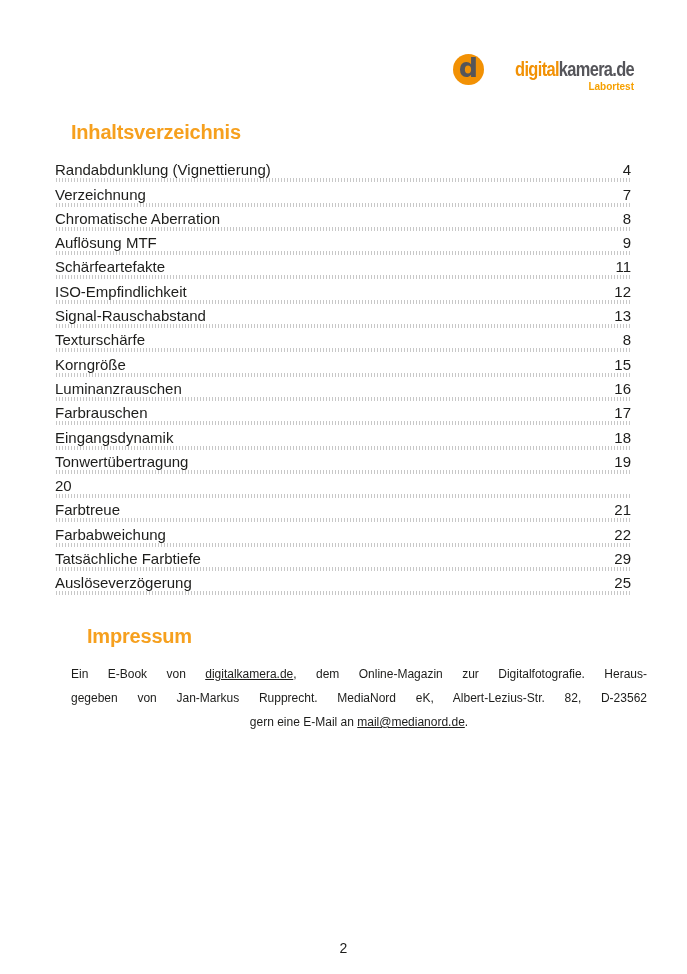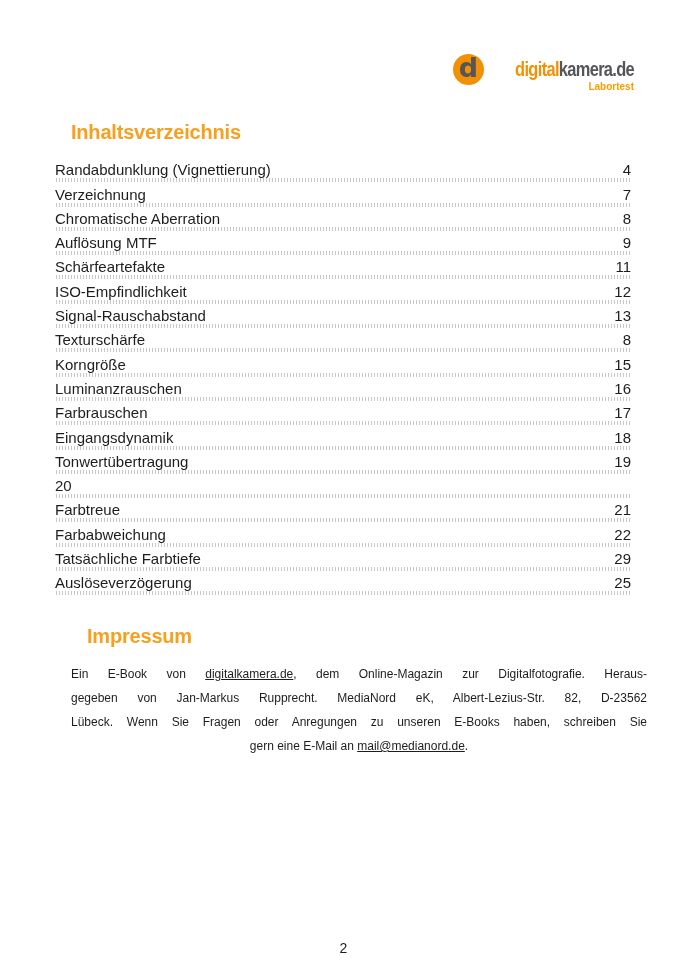--- a/index.html
+++ b/index.html
@@ -155,20 +155,19 @@
           <span class="toc-page">25</span>
         </div>
     </div>
   </div>
 
   <div class="impressum">
     <h1 class="section-title">Impressum</h1>
     <div class="imp-text">
       <div class="imp-line just"><span>Ein E-Book von </span><a class="doclink">digitalkamera.de</a><span>, dem Online-Magazin zur Digitalfotografie. Heraus-</span></div>
       <div class="imp-line just">gegeben von Jan-Markus Rupprecht. MediaNord eK, Albert-Lezius-Str. 82, D-23562</div>
-      <div class="imp-line just">Lübeck. Wenn Sie Fragen oder Anregungen zu unseren E-Books haben, schreiben Sie</div>
       <div class="imp-line"><span>gern eine E-Mail an </span><a class="doclink">mail@medianord.de</a><span>.</span></div>
     </div>
   </div>
 
   <div class="pagenum">2</div>
 
 </div>
 
 </body></html>

